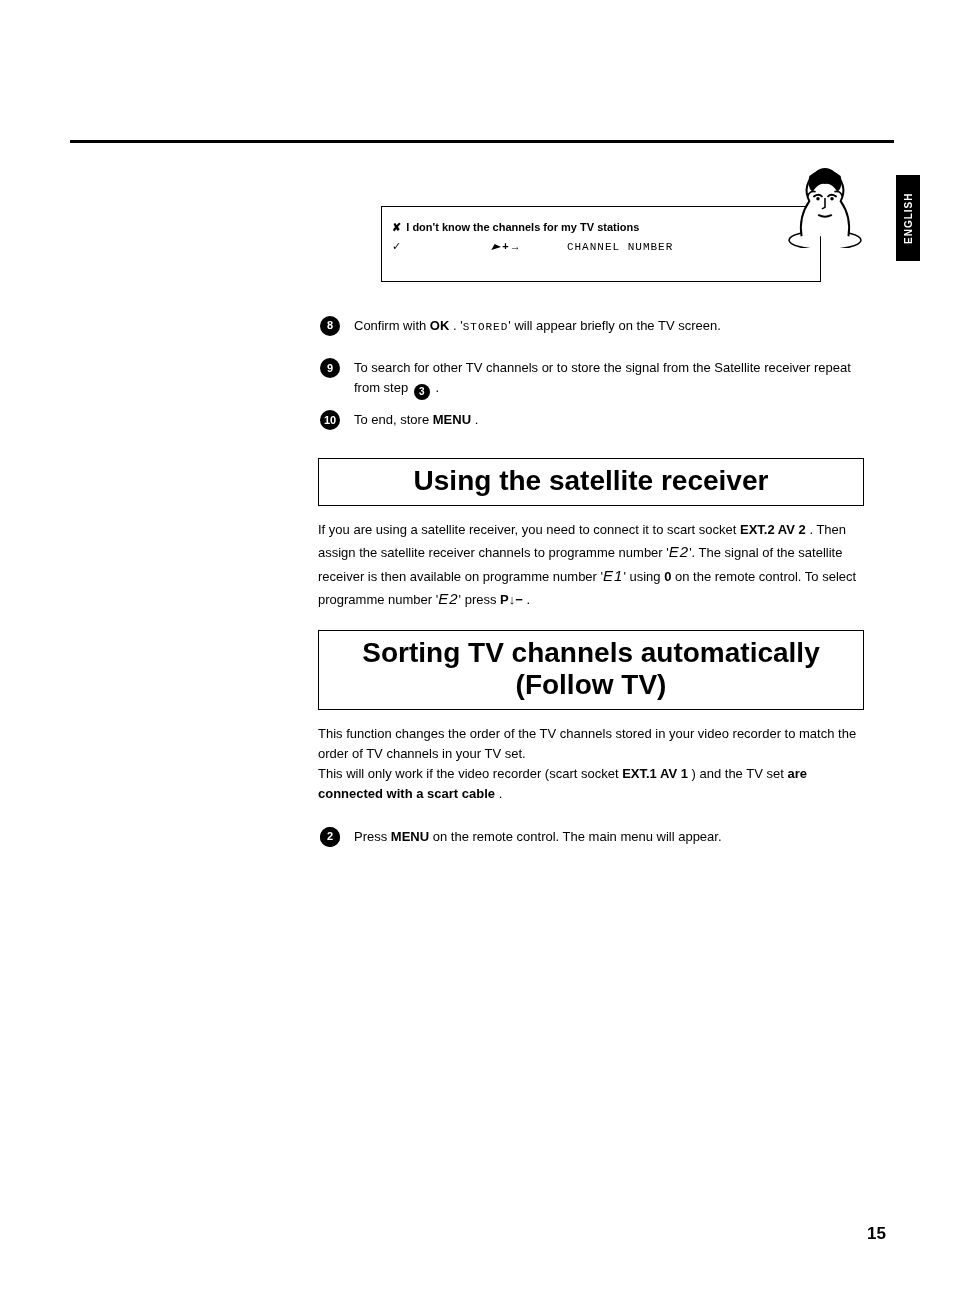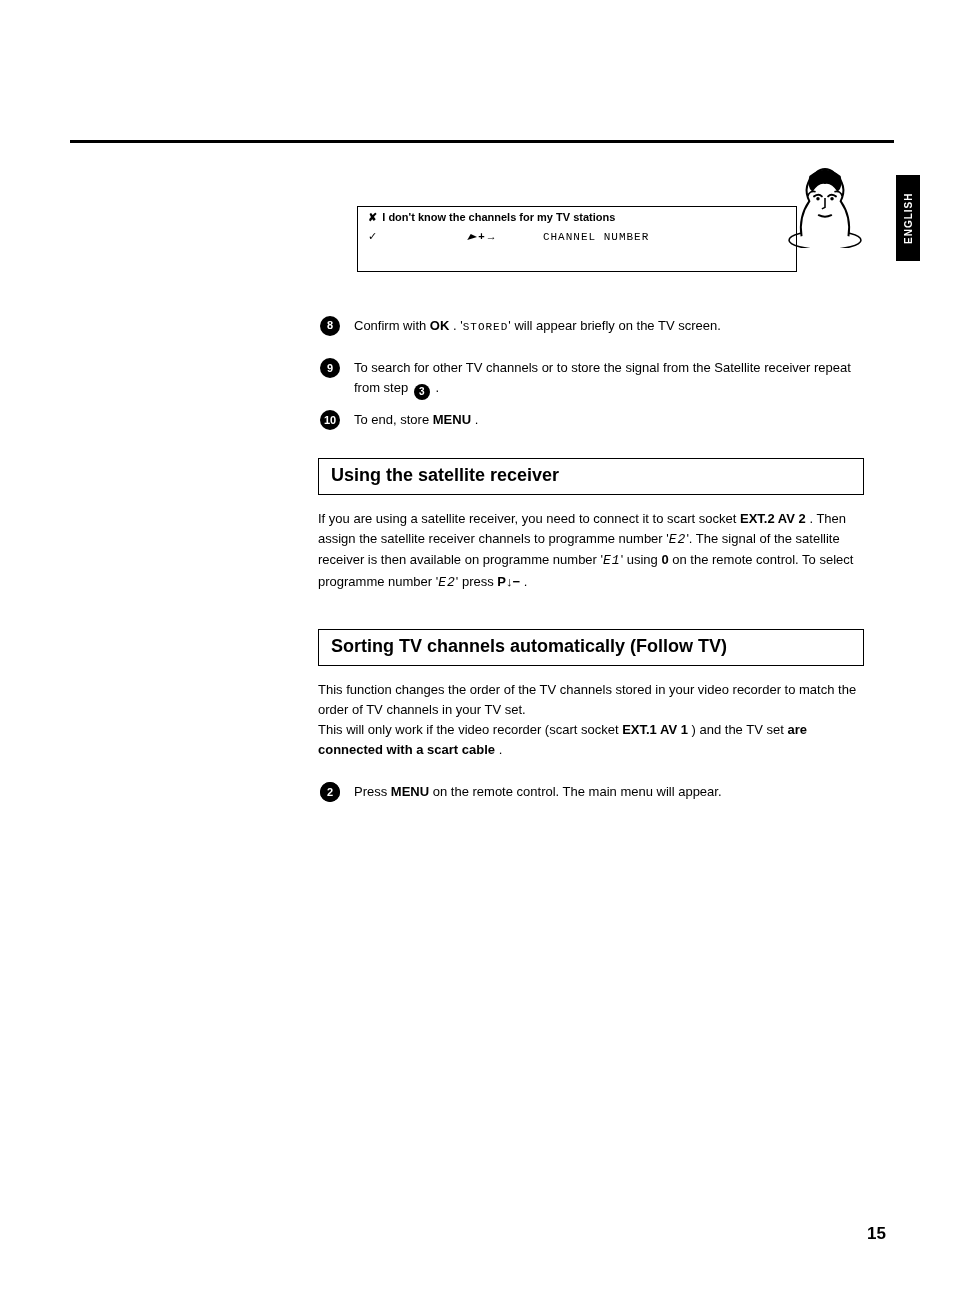--- a/index.html
+++ b/index.html
@@ -4,34 +4,34 @@
 <style>
   * { box-sizing: border-box; margin: 0; padding: 0; }
   html, body { width: 954px; height: 1302px; background: #fff; font-family: Arial, Helvetica, sans-serif; color: #000; }
   .page { position: relative; width: 954px; height: 1302px; padding: 90px 60px 60px 60px; }
   .rule { position: absolute; left: 70px; right: 60px; top: 140px; height: 3px; background: #000; }
   .content-col { position: absolute; left: 318px; right: 90px; top: 168px; }
   .info-row { position: relative; height: 130px; }
   .headshot { position: absolute; right: -2px; top: -6px; width: 82px; height: 86px; }
   .headshot svg { width: 100%; height: 100%; }
   .lang-tab { position: absolute; top: 175px; right: 34px; width: 24px; height: 86px; background: #000; color: #fff; font-size: 10px; font-weight: bold; display: flex; align-items: center; justify-content: center; writing-mode: vertical-rl; transform: rotate(180deg); letter-spacing: 1px; }
-  .info-box { position: absolute; left: 39px; top: 38px; width: 440px; border: 1px solid #000; padding: 2px 10px 26px 10px; font-size: 11px; line-height: 1.5; }
+  .info-box { position: absolute; left: 63px; top: 38px; width: 440px; border: 1px solid #000; padding: 12px 10px 26px 10px; font-size: 11px; line-height: 1.5; }
   .info-box .title { font-weight: bold; }
   .info-box .cross { font-weight: bold; margin-right: 2px; }
   .info-box .check { margin-right: 2px; }
   .mono { font-family: "Courier New", monospace; letter-spacing: 1px; font-size: 11px; }
   .steps { position: relative; margin-top: 18px; font-size: 13px; line-height: 1.55; }
   .step { position: relative; padding-left: 36px; margin-top: 12px; }
   .step-num { position: absolute; left: 2px; top: 0; width: 20px; height: 20px; border-radius: 50%; background: #000; color: #fff; font-size: 11px; font-weight: bold; display: flex; align-items: center; justify-content: center; }
   .inline-num { display: inline-flex; width: 16px; height: 16px; border-radius: 50%; background: #000; color: #fff; font-size: 10px; font-weight: bold; align-items: center; justify-content: center; vertical-align: -3px; margin: 0 2px; }
   .bold { font-weight: bold; }
   .section-box { border: 1px solid #000; padding: 6px 12px 8px 12px; margin-top: 28px; }
-  .section-title { font-weight: bold; font-size: 18px; }
+  .section-title { font-weight: bold; font-size: 28px; text-align: center; }
   .para { font-size: 13px; line-height: 1.55; margin-top: 14px; }
-  .seg { font-family: Liberation Mono, monospace; font-style: italic; font-size: 13px; letter-spacing: 1px; }
+  .seg { font-family: Liberation Sans, sans-serif; font-style: italic; font-size: 15px; letter-spacing: 1px; }
   .pagenum { position: absolute; right: 68px; bottom: 58px; font-size: 17px; font-weight: bold; }
   .arrow-complex { display:inline-flex; align-items:center; gap:1px; font-weight:bold; }
   .tri { display:inline-block; width:0; height:0; border-left:8px solid #000; border-top:3px solid transparent; border-bottom:3px solid transparent; vertical-align:middle; transform: skewX(-30deg); }
   .plus { font-weight:bold; }
   .rarrow { font-weight:bold; }
 </style>
 </head>
 <body>
 
 <div class="page">
@@ -102,21 +102,21 @@
     <div class="section-box">
       <div class="section-title">Using the satellite receiver</div>
     </div>
 
     <div class="para">
       <span>If you are using a satellite receiver, you need to connect it to scart socket </span>
       <span class="bold">EXT.2 AV 2</span>
       <span> . Then assign the satellite receiver channels to programme number '</span><span class="seg">E2</span><span>'. The signal of the satellite receiver is then available on programme number '</span><span class="seg">E1</span><span>' using </span><span class="bold">0</span><span> on the remote control. To select programme number '</span><span class="seg">E2</span><span>' press </span><span class="bold">P↓−</span><span> .</span>
     </div>
 
-    <div class="section-box" style="margin-top:36px;">
+    <div class="section-box" style="margin-top:20px;">
       <div class="section-title">Sorting TV channels automatically (Follow TV)</div>
     </div>
 
 
     <div class="para">
       <span>This function changes the order of the TV channels stored in your video recorder to match the order of TV channels in your TV set.</span><br>
       <span>This will only work if the video recorder (scart socket </span>
       <span class="bold">EXT.1 AV 1</span>
       <span> ) and the TV set </span>
       <span class="bold">are connected with a scart cable</span>

